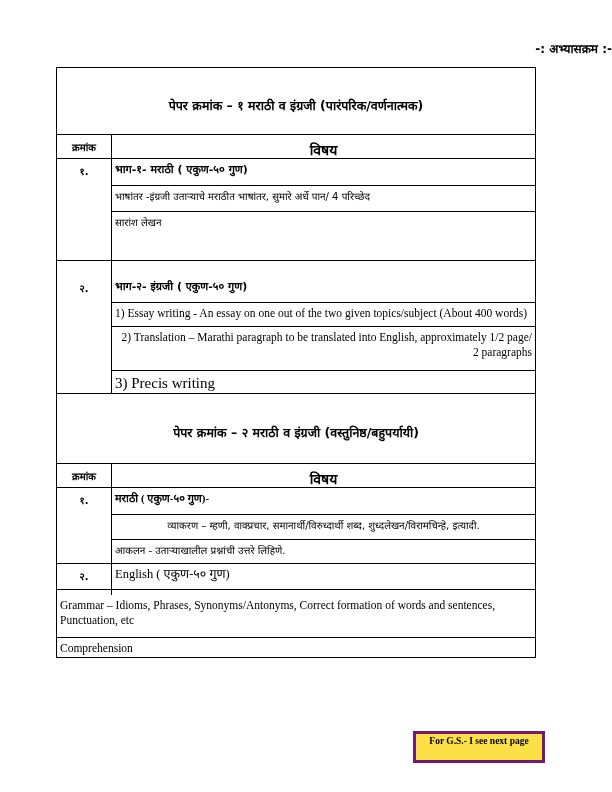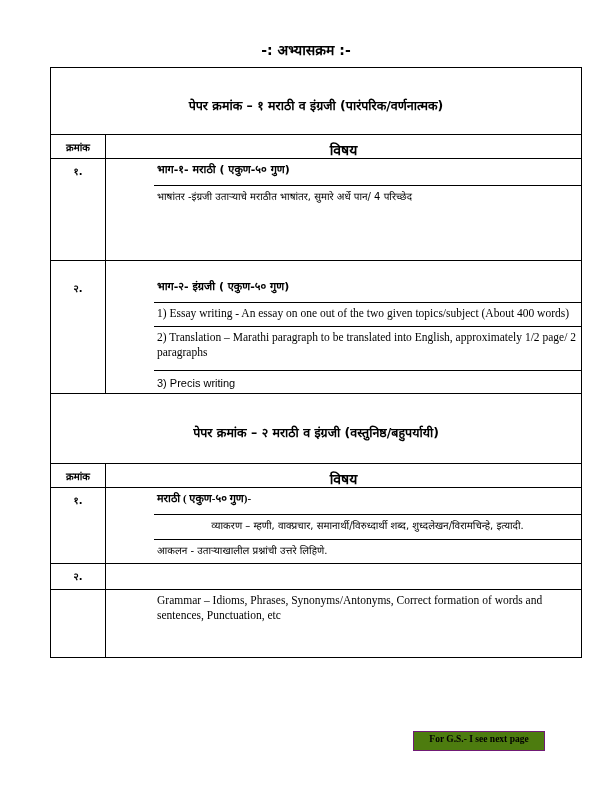--- a/index.html
+++ b/index.html
@@ -1,40 +1,40 @@
 <!DOCTYPE html>
 <html><head>
 <meta charset="utf-8">
 <style>
   html, body { margin:0; padding:0; background:#ffffff; }
   body { width:612px; height:792px; position:relative; overflow:hidden;
          font-family:"DejaVu Serif","Liberation Serif", serif; color:#000; }
-  .page-title { position:absolute; top:40px; left:0; width:612px; text-align:center;
-         font-family:"DejaVu Sans","Liberation Sans", sans-serif; font-weight:bold; font-size:14px; }
-  .tbl { position:absolute; left:50px; top:67px; width:532px; border:1.5px solid #000; box-sizing:border-box; }
+  .page-title { position:absolute; top:40px; left:0; width:612px; text-align:right;
+         font-family:"DejaVu Sans","Liberation Sans", sans-serif; font-weight:bold; font-size:12px; }
+  .tbl { position:absolute; left:56px; top:67px; width:480px; border:1.5px solid #000; box-sizing:border-box; }
   .row { display:flex; border-top:1.5px solid #000; box-sizing:border-box; }
   .row.first { border-top:none; }
   .paper-title { height:66px; display:flex; align-items:center; justify-content:center; padding-top:8px; box-sizing:border-box;
          font-family:"DejaVu Sans","Liberation Sans", sans-serif; font-weight:bold; font-size:12.5px; }
   .paper-title.p2 { height:70px; }
   .col-no { width:55px; flex:none; border-right:1.5px solid #000; box-sizing:border-box; text-align:center;
          font-family:"DejaVu Sans","Liberation Sans", sans-serif; font-weight:bold; font-size:10px; padding-top:5px; }
   .col-subj { flex:1; }
   .hdr { height:24px;justify-content:space-between; }
   .hdr .col-no { padding-top:5px; }
   .hdr .col-subj { text-align:center; font-family:"DejaVu Sans","Liberation Sans", sans-serif; font-weight:bold; font-size:14px; padding-top:5px; }
   .cell { border-top:1.5px solid #000; box-sizing:border-box; padding:3px 3px; font-size:10px; line-height:15px;
-         font-family:"DejaVu Sans","Liberation Sans", sans-serif;margin-left:48px; }
+         font-family:"DejaVu Sans","Liberation Sans", sans-serif; }
   .cell.first { border-top:none; }
   .cell.bold { font-weight:bold; font-size:11px; }
   .cell.serif { font-family:"Liberation Serif","DejaVu Serif", serif; font-size:11.5px; }
-  .cell.small { font-family:Liberation Sans, sans-serif; font-size:11px; }
+  .cell.small { font-family:Liberation Serif, serif; font-size:15px; }
   .cell.center { text-align:center; }
   .b { font-weight:normal; }
-  .notice { position:absolute; left:413px; top:731px; width:132px; height:20px; background:#4d7c0f; border:1px solid #701a75;
+  .notice { position:absolute; left:413px; top:731px; width:132px; height:32px; background:#fde047; border:3px solid #701a75;
          box-sizing:border-box; text-align:center; font-family:"Liberation Serif","DejaVu Serif", serif; font-weight:bold;
          font-size:9.5px; line-height:14px; }
 </style>
 </head>
 <body>
 
 <div class="page-title">-: अभ्यासक्रम :-</div>
 
 <div class="tbl">
 
@@ -42,29 +42,30 @@
   <div class="row hdr">
     <div class="col-no">क्रमांक</div>
     <div class="col-subj">विषय</div>
   </div>
 
   <div class="row" style="height:102px;">
     <div class="col-no">१.</div>
     <div class="col-subj">
       <div class="cell first bold" style="height:26px;">भाग-१- मराठी ( एकुण-५० गुण)</div>
       <div class="cell" style="height:26px;">भाषांतर -इंग्रजी उताऱ्याचे मराठीत भाषांतर, सुमारे अर्धे पान/ 4 परिच्छेद</div>
+      <div class="cell" style="height:26px;">सारांश लेखन</div>
     </div>
   </div>
 
   <div class="row" style="height:133px;">
     <div class="col-no" style="padding-top:20px;">२.</div>
     <div class="col-subj">
       <div class="cell first bold" style="height:41px; padding-top:18px;">भाग-२- इंग्रजी ( एकुण-५० गुण)</div>
       <div class="cell serif" style="height:24px;">1)  Essay writing - An essay on one out of the two given topics/subject (About 400 words)</div>
-      <div class="cell serif" style="height:44px;">2) Translation – Marathi paragraph to be translated into English, approximately 1/2 page/ 2 paragraphs</div>
+      <div class="cell serif" style="height:44px;text-align:right;">2) Translation – Marathi paragraph to be translated into English, approximately 1/2 page/ 2 paragraphs</div>
       <div class="cell small" style="height:24px; padding-top:5px;">3) Precis writing</div>
     </div>
   </div>
 
   <div class="row paper-title p2">पेपर क्रमांक – २ मराठी व इंग्रजी (वस्तुनिष्ठ/बहुपर्यायी)</div>
   <div class="row hdr">
     <div class="col-no">क्रमांक</div>
     <div class="col-subj">विषय</div>
   </div>
 
@@ -76,26 +77,32 @@
         <span class="b">व्याकरण</span><span> – म्हणी, वाक्प्रचार, समानार्थी/विरुध्दार्थी शब्द, शुध्दलेखन/विरामचिन्हे, इत्यादी.</span>
       </div>
       <div class="cell" style="height:25px;">
         <span class="b">आकलन</span><span> - उताऱ्याखालील प्रश्नांची उत्तरे लिहिणे.</span>
       </div>
     </div>
   </div>
 
   <div class="row" style="height:26px;">
     <div class="col-no">२.</div>
+    <div class="col-subj">
+      <div class="cell first serif b" style="height:26px; font-size:12.5px;">English ( एकुण-५० गुण)</div>
+    </div>
   </div>
 
-  <div class="row" style="height:68px;">
+  <div class="row" style="height:68px;flex-direction:column;">
     <div class="col-no"></div>
     <div class="col-subj">
       <div class="cell first serif" style="height:42px;">
         <span class="b">Grammar</span><span> – Idioms, Phrases, Synonyms/Antonyms, Correct formation of words and sentences, Punctuation, etc</span>
+      </div>
+      <div class="cell serif" style="height:26px;">
+        <span class="b">Comprehension</span><span></span>
       </div>
     </div>
   </div>
 
 </div>
 
 <div class="notice">For G.S.- I see next page</div>
 
 </body></html>

